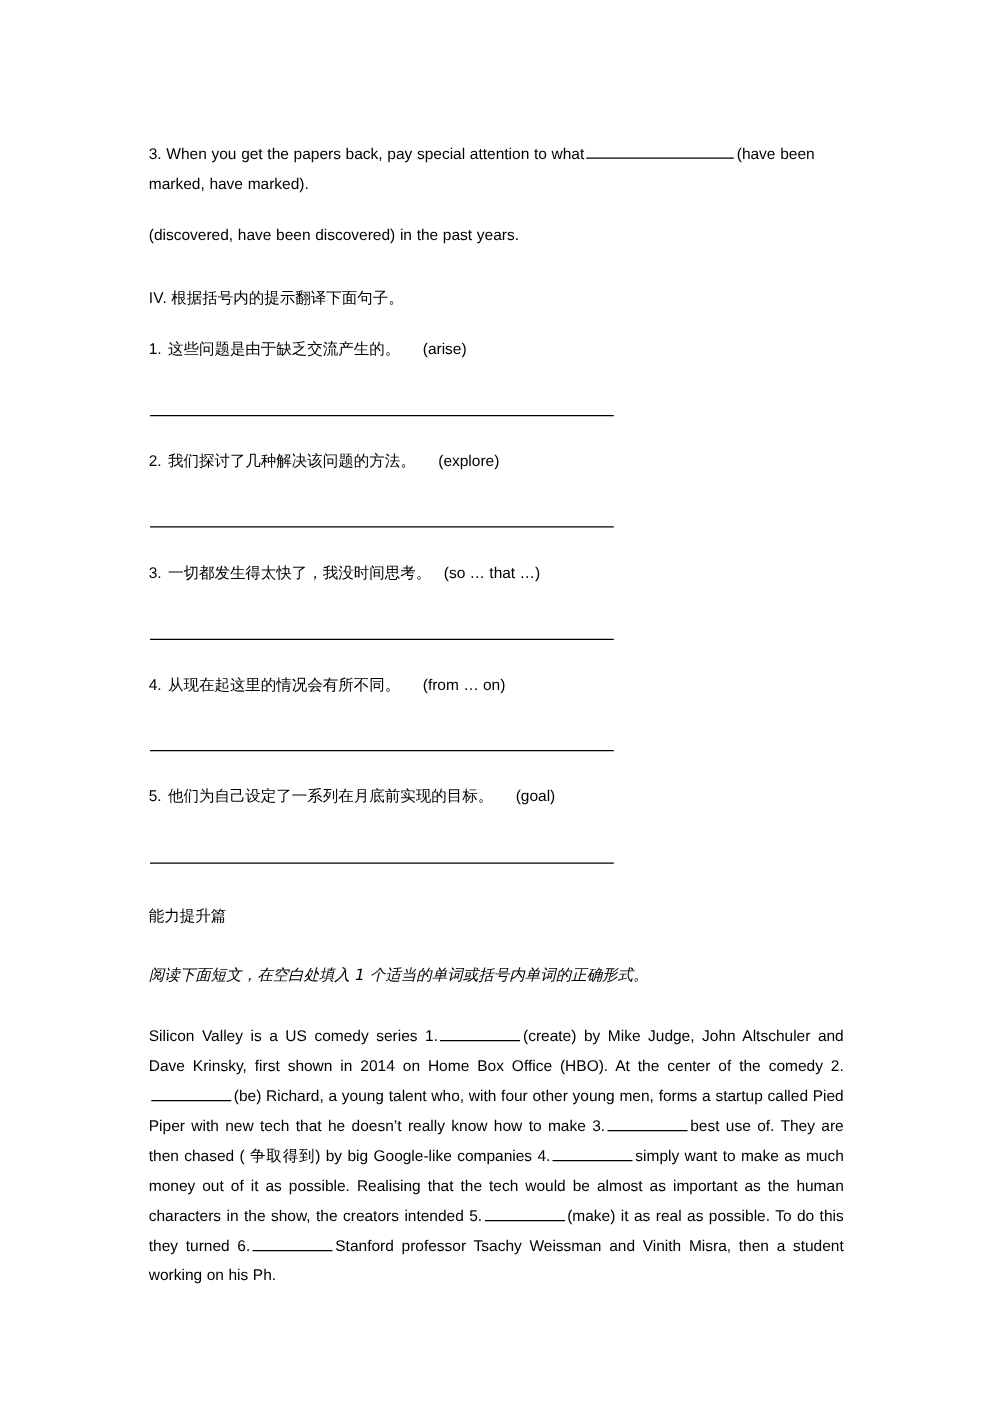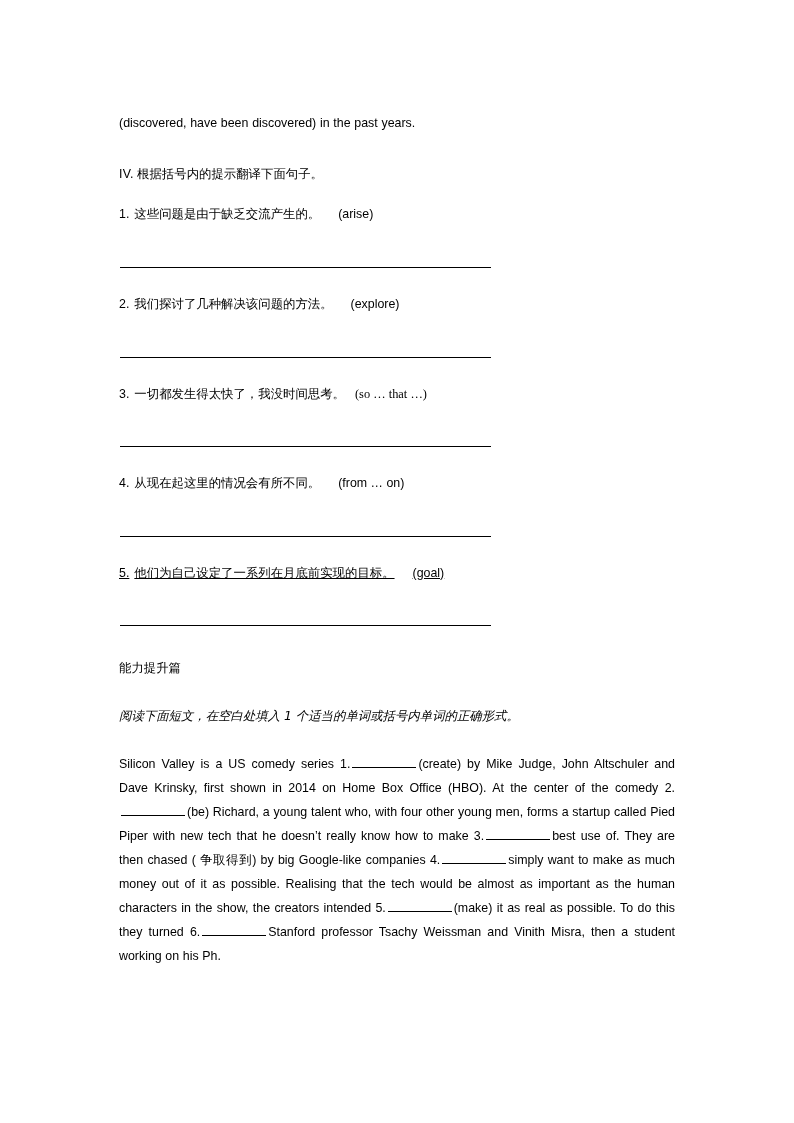--- a/index.html
+++ b/index.html
@@ -107,20 +107,26 @@
   }
 
   .cn { font-family: "DejaVu Sans", "Liberation Sans", sans-serif; }
 </style>
 </head>
 <body>
 
 <div class="page">
   <div class="content">
 
+    <div class="q-block">
+      <span class="justified" style="display:block;">
+        <span>3. When you get the papers back, pay special attention to what</span><span class="blank blank-lg"></span><span>(have been</span>
+      </span>
+      <span style="display:block;">marked, have marked).</span>
+    </div>
 
     <div class="q-block">
       <span style="display:block;">(discovered, have been discovered) in the past years.</span>
     </div>
 
     <div class="q-block" style="margin-bottom:26px;">
     </div>
 
     <div class="sec-head">
       <span class="rn">IV.</span>
@@ -136,33 +142,33 @@
 
     <div class="tr-group">
       <div class="tr-item">
         <span class="num">2.</span><span class="cn">我们探讨了几种解决该问题的方法。</span><span class="hint">(explore)</span>
       </div>
       <div class="ans-line"></div>
     </div>
 
     <div class="tr-group">
       <div class="tr-item">
-        <span class="num">3.</span><span class="cn">一切都发生得太快了，我没时间思考。</span><span class="hint" style="margin-left:10px;font-family:Liberation Serif, serif;">(so … that …)</span>
+        <span class="num">3.</span><span class="cn">一切都发生得太快了，我没时间思考。</span><span class="hint" style="margin-left:10px;">(so … that …)</span>
       </div>
       <div class="ans-line"></div>
     </div>
 
     <div class="tr-group">
       <div class="tr-item">
         <span class="num">4.</span><span class="cn">从现在起这里的情况会有所不同。</span><span class="hint">(from … on)</span>
       </div>
       <div class="ans-line"></div>
     </div>
 
-    <div class="tr-group" style="margin-bottom:30px;text-decoration:underline;">
+    <div class="tr-group" style="margin-bottom:30px;">
       <div class="tr-item">
         <span class="num">5.</span><span class="cn">他们为自己设定了一系列在月底前实现的目标。</span><span class="hint">(goal)</span>
       </div>
       <div class="ans-line"></div>
     </div>
 
     <div class="cap-head cn">能力提升篇</div>
 
     <div class="cap-intro cn">阅读下面短文，在空白处填入 1 个适当的单词或括号内单词的正确形式。</div>
 

